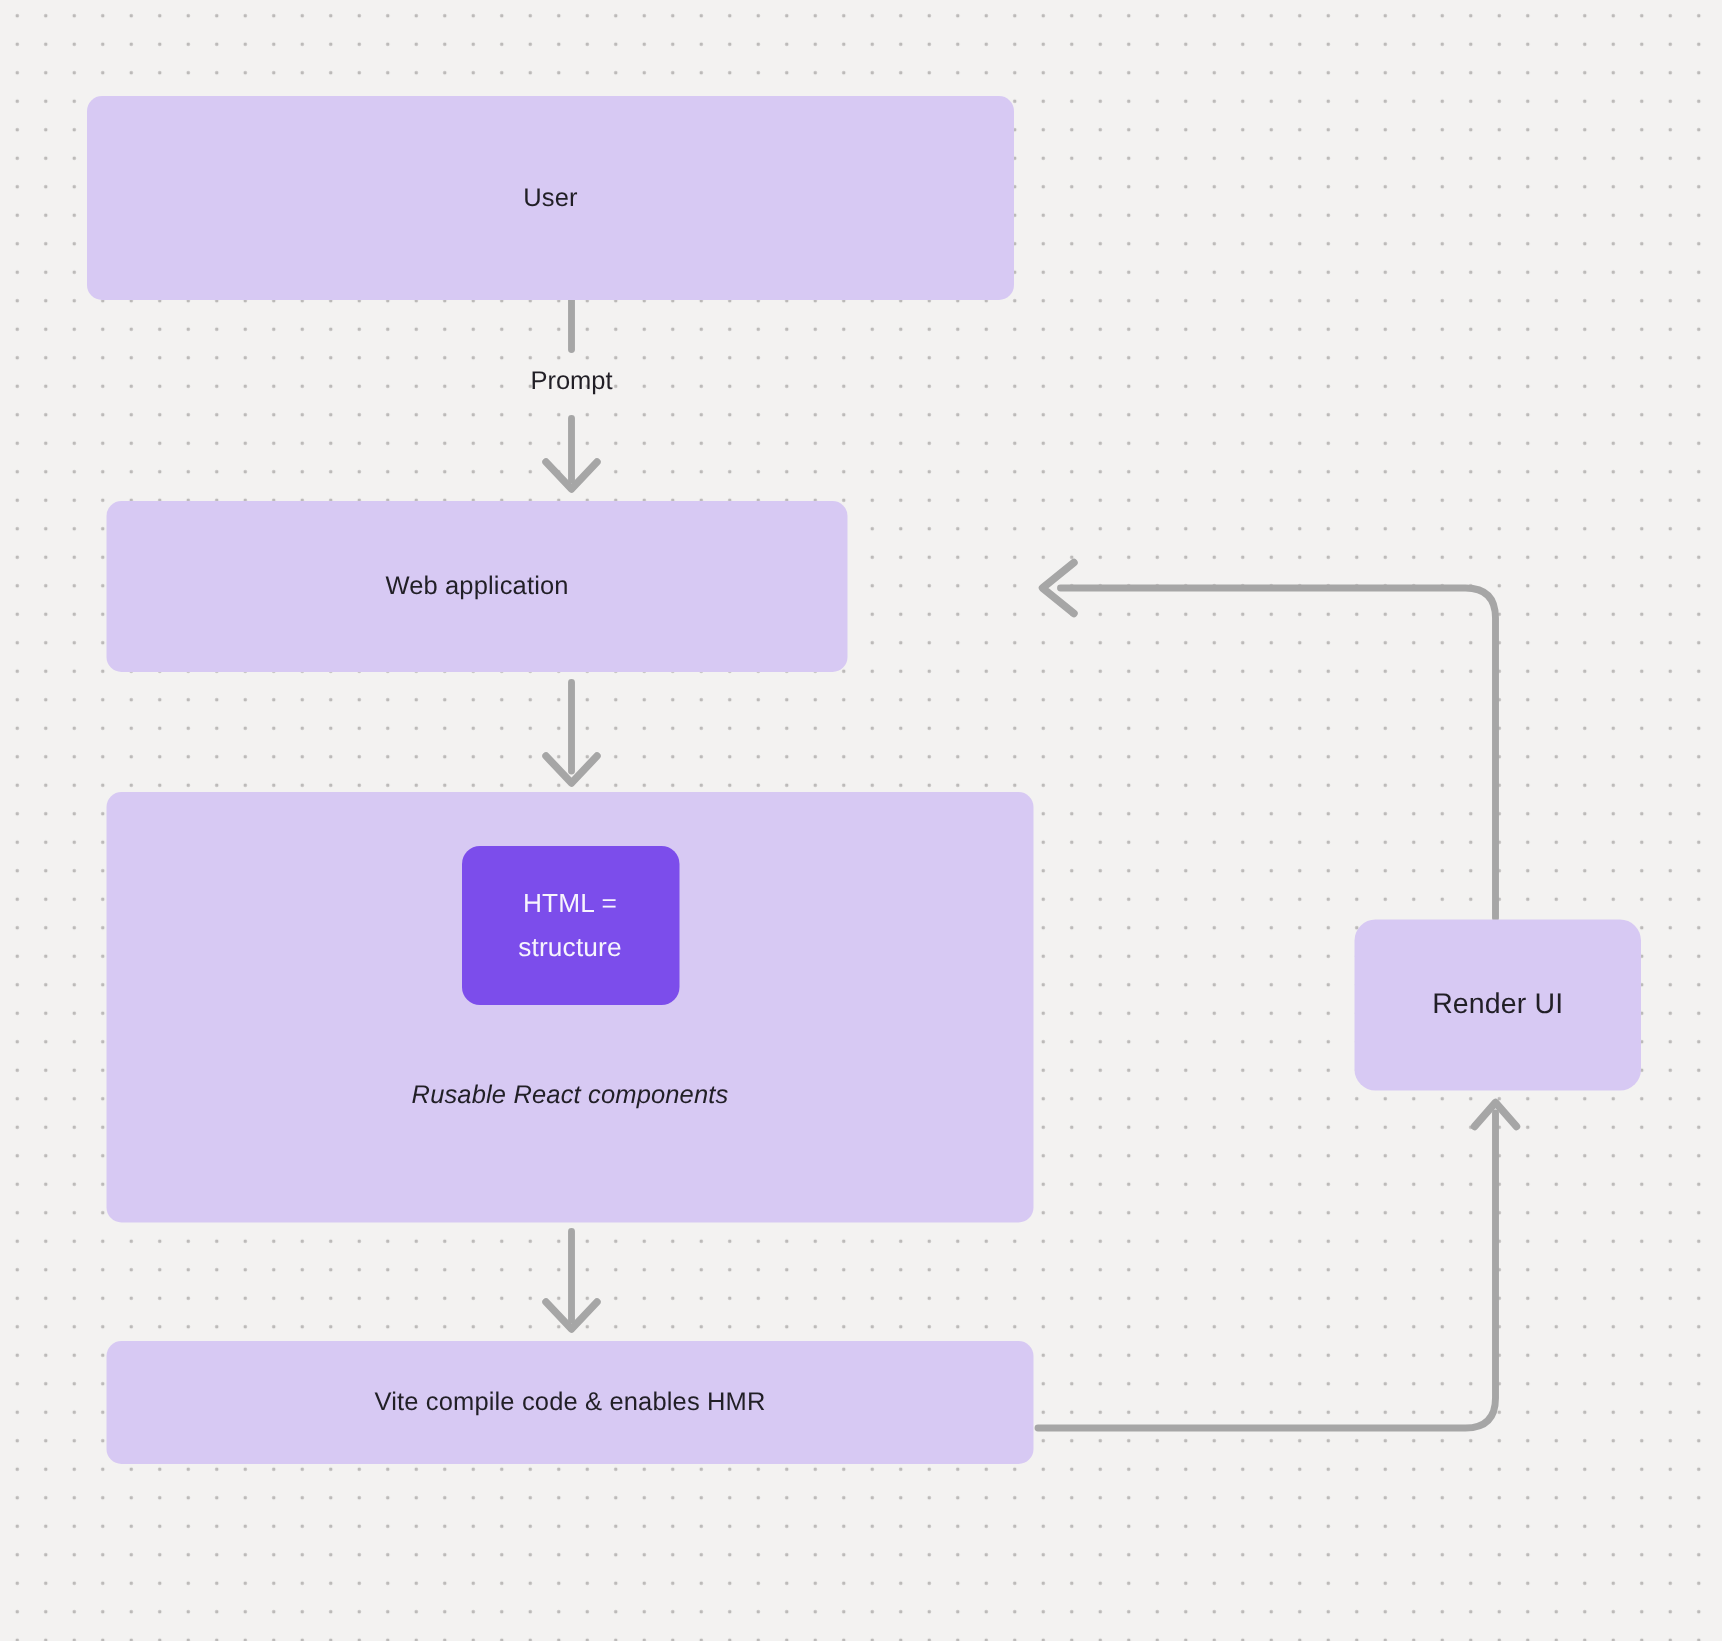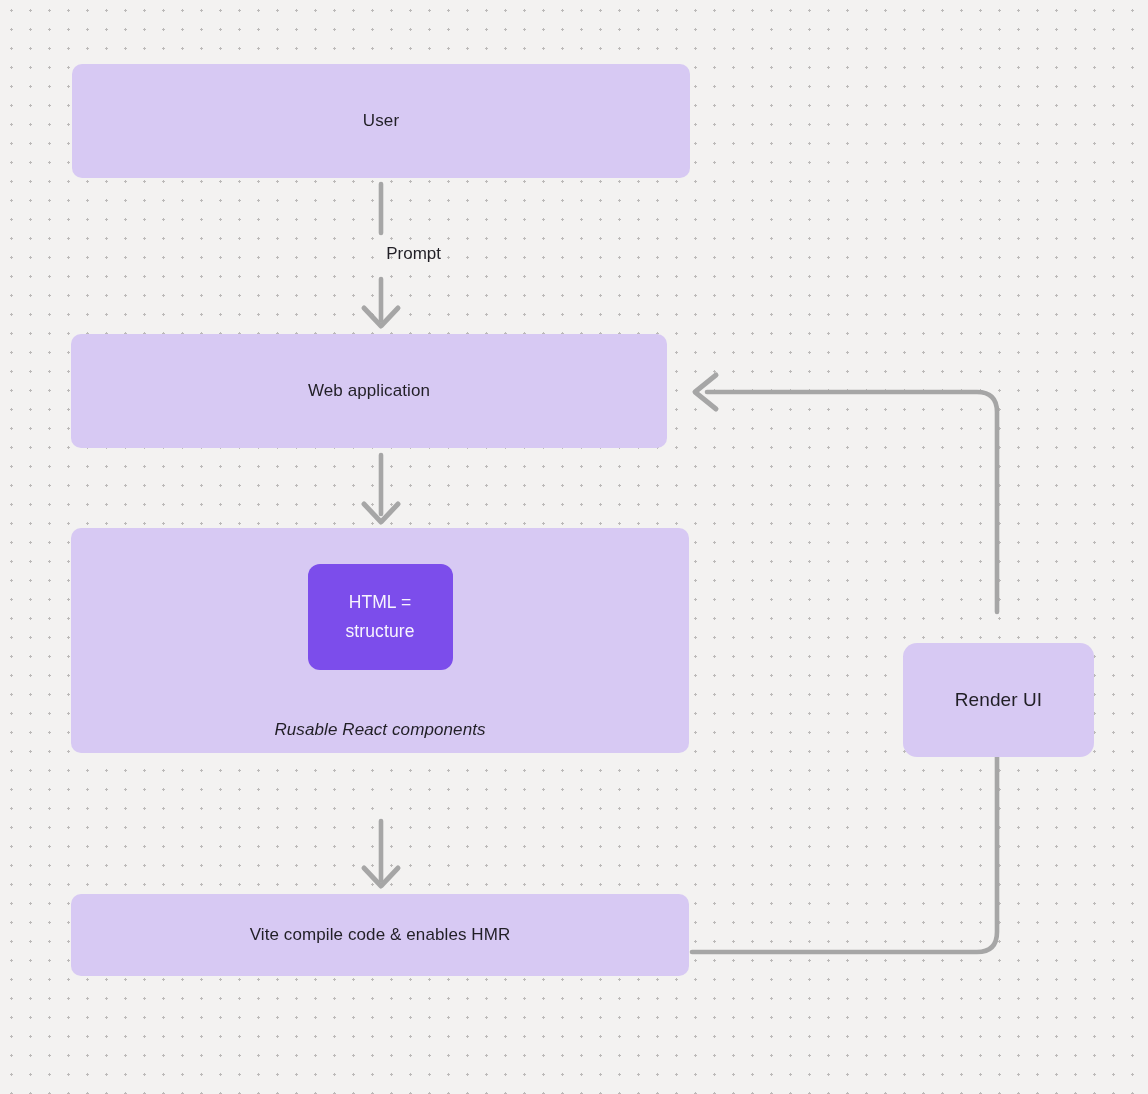--- a/index.html
+++ b/index.html
@@ -45,30 +45,30 @@
     background: var(--node-fill);
     border-radius: 10px;
     display: flex;
     align-items: center;
     justify-content: center;
     color: var(--text-dark);
     font-size: 17px;
     letter-spacing: 0.1px;
   }
   .node .label { text-align: center; }
-  .node-user        { left: 72px; top: 64px;  width: 618px; height: 114px; }
-  .node-webapp      { left: 71px; top: 334px; width: 596px; height: 114px; }
+  .node-user        { left: 58px; top: 64px;  width: 618px; height: 136px; }
+  .node-webapp      { left: 71px; top: 334px; width: 494px; height: 114px; }
   .node-components  {
-    left: 71px; top: 528px; width: 618px; height: 225px;
+    left: 71px; top: 528px; width: 618px; height: 287px;
     flex-direction: column;
     justify-content: flex-start;
     padding-top: 36px;
   }
   .node-vite        { left: 71px; top: 894px; width: 618px; height: 82px; }
-  .node-render-ui   { left: 903px; top: 643px; width: 191px; height: 114px; border-radius: 14px; font-size: 19px; }
+  .node-render-ui   { left: 903px; top: 613px; width: 191px; height: 114px; border-radius: 14px; font-size: 19px; }
   .chip-row {
     display: flex;
     gap: 25px;
     justify-content: center;
     width: 100%;
   }
   .chip {
     width: 145px;
     height: 106px;
     background: var(--chip-fill);
@@ -89,21 +89,21 @@
     font-size: 17px;
     color: var(--text-dark);
     text-align: center;
     font-style: italic;
   }
   .edge-label {
     position: absolute;
     left: 321px;
     top: 244px;
     width: 120px;
-    text-align: right;
+    text-align: center;
     font-size: 17px;
     color: var(--text-dark);
   }
 </style>
 </head>
 <body>
 
 <div class="canvas">
 
   <svg class="connectors" viewBox="0 0 1148 1094" xmlns="http://www.w3.org/2000/svg">

